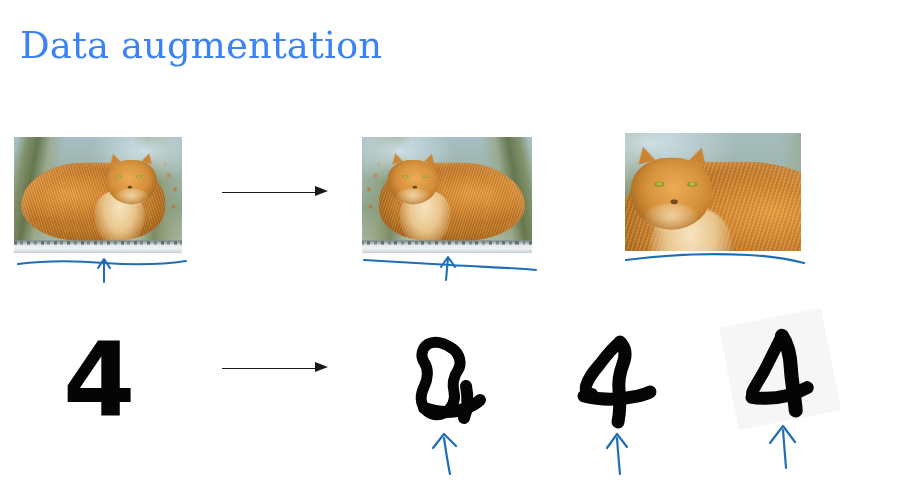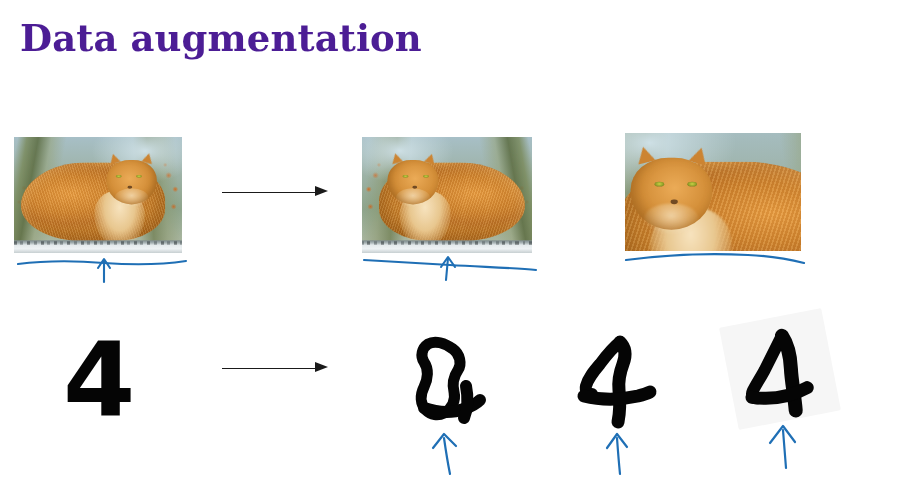--- a/index.html
+++ b/index.html
@@ -19,25 +19,25 @@
   #slide {
     position: absolute;
     inset: 0;
     background: #ffffff;
   }
 
   
   .slide-title {
     position: absolute;
     left: 20px;
-    top: 16px;
+    top: 24px;
     font-family: "DejaVu Serif", "Liberation Serif", serif;
     font-size: 37px;
-    font-weight: 700;
-    color: #4c1d95;
+    font-weight: 400;
+    color: #3b82f6;
     letter-spacing: 0.1px;
     white-space: nowrap;
   }
 
   
   .layer { position: absolute; }
 
   
   .photo {
     position: absolute;

